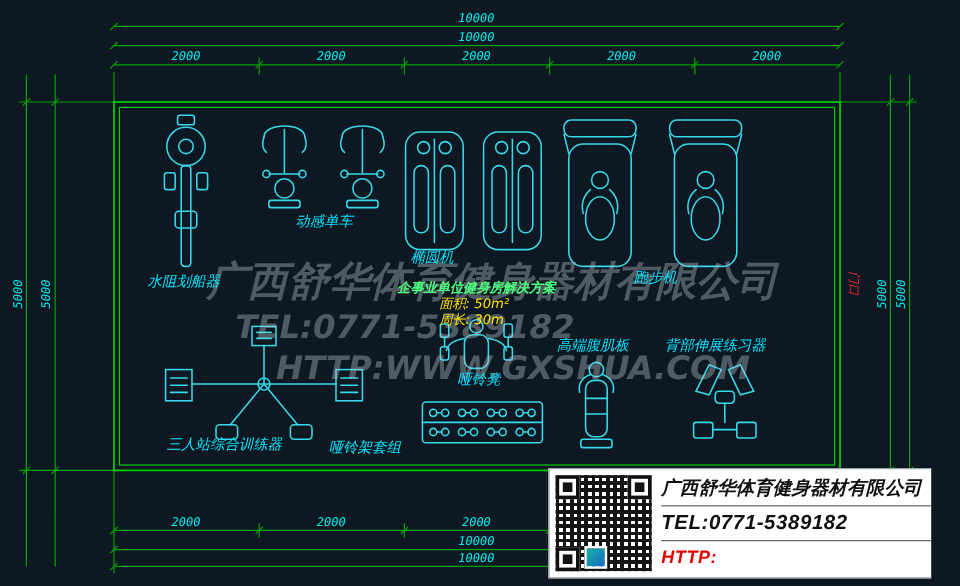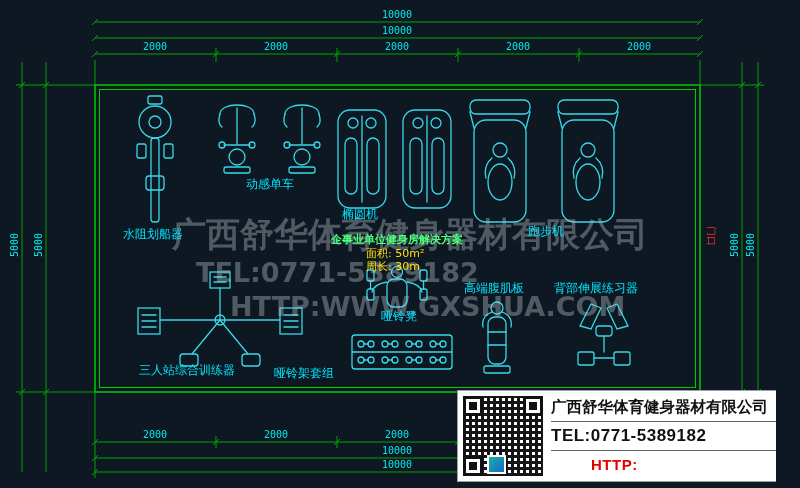--- a/index.html
+++ b/index.html
@@ -1,17 +1,17 @@
 <!DOCTYPE html>
 <html><head>
 <meta charset="utf-8">
 <style>
   html,body{margin:0;padding:0;background:#0e1822;}
   .canvas{position:relative;width:776px;height:488px;background:#0e1822;overflow:hidden;
-          font-family:"DejaVu Sans",sans-serif;}
+          font-family:"DejaVu Sans",sans-serif;font-style:italic;}
   .canvas svg{position:absolute;left:0;top:0;}
   .dim{stroke:#00a300;stroke-width:1;fill:none;}
   .dimtext{fill:#00eaea;font-family:"DejaVu Sans Mono",monospace;font-size:10px;}
   .room{stroke:#00cc00;fill:none;}
   .eq{stroke:#38d8e8;fill:none;stroke-width:1.3;stroke-linecap:round;}
   .lbl{fill:#00e5ff;font-size:12px;font-family:"DejaVu Sans",sans-serif;}
   .wm{fill:#b9c5cd;opacity:.38;font-weight:bold;font-family:"DejaVu Sans",sans-serif;}
   .cinfo-title{fill:#4dff7c;font-size:11px;font-weight:bold;}
   .cinfo-val{fill:#ffe000;font-size:11px;}
   .door{fill:#ff3333;font-size:10px;}
@@ -24,21 +24,21 @@
                        repeating-linear-gradient(90deg,#151515 0 3px,transparent 3px 6px);}
   .finder{position:absolute;width:20px;height:20px;border:3px solid #111;background:#fff;box-sizing:border-box;}
   .finder::after{content:"";position:absolute;inset:3px;background:#111;}
   .f-tl{left:2px;top:2px}.f-tr{right:2px;top:2px}.f-bl{left:2px;bottom:2px}
   .qr-logo{position:absolute;left:26px;bottom:4px;width:15px;height:15px;
            background:linear-gradient(135deg,#18b3a0,#1668c8);border:2px solid #fff;}
   .card-text{flex:1;height:100%;margin-left:6px;display:flex;flex-direction:column;min-width:0;}
   .card-row{flex:1;display:flex;align-items:center;color:#111;font-weight:bold;white-space:nowrap;}
   .row-company{font-size:15.5px;border-bottom:1.5px solid #666;}
   .row-tel{font-size:17px;border-bottom:1.5px solid #666;letter-spacing:.5px;font-family:"Liberation Sans",sans-serif;}
-  .row-url{font-size:15px;letter-spacing:.5px;font-family:"Liberation Sans",sans-serif;margin-left:40px;}
+  .row-url{font-size:15px;letter-spacing:.5px;font-family:"Liberation Sans",sans-serif;}
   .http{color:#e60000;margin-right:1px;}
 </style>
 </head>
 <body>
 
 <div class="canvas">
   <svg width="800" height="488" viewBox="0 0 800 488">
 
     <g class="dim">
       <path d="M95 22 H700 M95 38 H700 M95 54 H700 M95 442 H700 M95 458 H700 M95 472 H700 M22 62 V472 M46 62 V472 M742 62 V425 M758 62 V425"></path>

